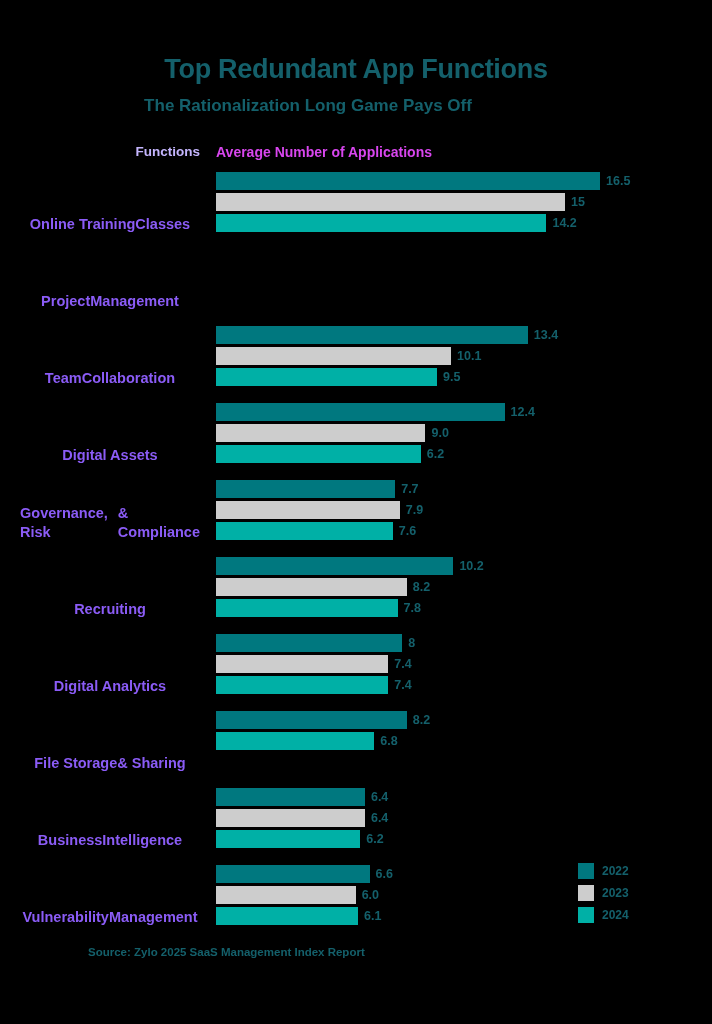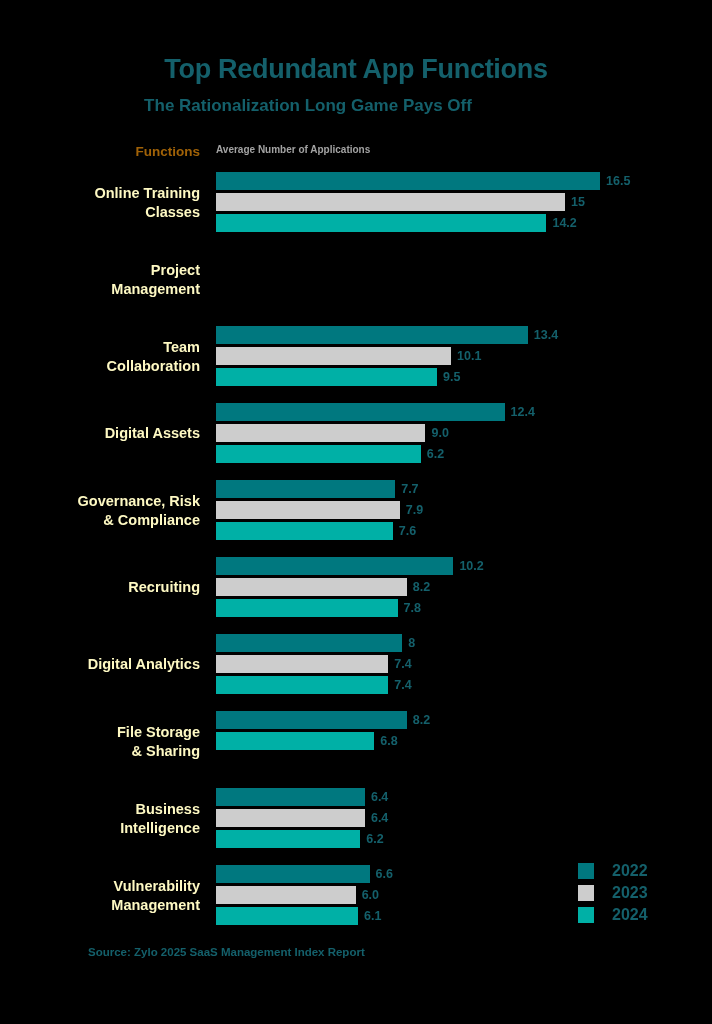--- a/index.html
+++ b/index.html
@@ -45,57 +45,57 @@
   }
   
   .col-head-functions {
     position: absolute;
     top: 144px;
     left: 62px;
     width: 138px;
     text-align: right;
     font-size: 13.5px;
     font-weight: bold;
-    color: #a16207;
+    color: #c4b5fd;
   }
   .col-head-values {
     position: absolute;
     top: 144px;
     left: 216px;
-    font-size: 10px;
-    font-weight: bold;
-    color: #a3a3a3;
+    font-size: 14px;
+    font-weight: bold;
+    color: #d946ef;
   }
   
   .plot {
     position: absolute;
     top: 172px;
     left: 0;
     width: 712px;
   }
   .group {
     position: relative;
     height: 64px;
     margin-bottom: 13px;
   }
   .group-label {
     position: absolute;
     left: 20px;
     top: 0;
     width: 180px;
     height: 62px;
     display: flex;
-    flex-direction: column;
+    flex-direction: row;
     align-items: flex-end;
     justify-content: center;
     text-align: left;
     font-size: 14.5px;
     font-weight: bold;
     line-height: 1.32;
-    color: #fef9c3;
+    color: #8b5cf6;
   }
   .bars {
     position: absolute;
     left: 216px;
     top: 0;
   }
   .bar-row {
     position: relative;
     height: 18px;
     margin-bottom: 3px;
@@ -124,24 +124,24 @@
     display: flex;
     align-items: center;
     height: 22px;
   }
   .legend-swatch {
     width: 16px;
     height: 16px;
     display: block;
   }
   .legend-label {
-    font-size: 16px;
-    font-weight: bold;
-    color: #14606B;
-    margin-left: 18px;
+    font-size: 12px;
+    font-weight: bold;
+    color: #14606B;
+    margin-left: 8px;
   }
   
   .source {
     position: absolute;
     left: 88px;
     top: 946px;
     font-size: 11.5px;
     font-weight: bold;
     color: #14606B;
   }

